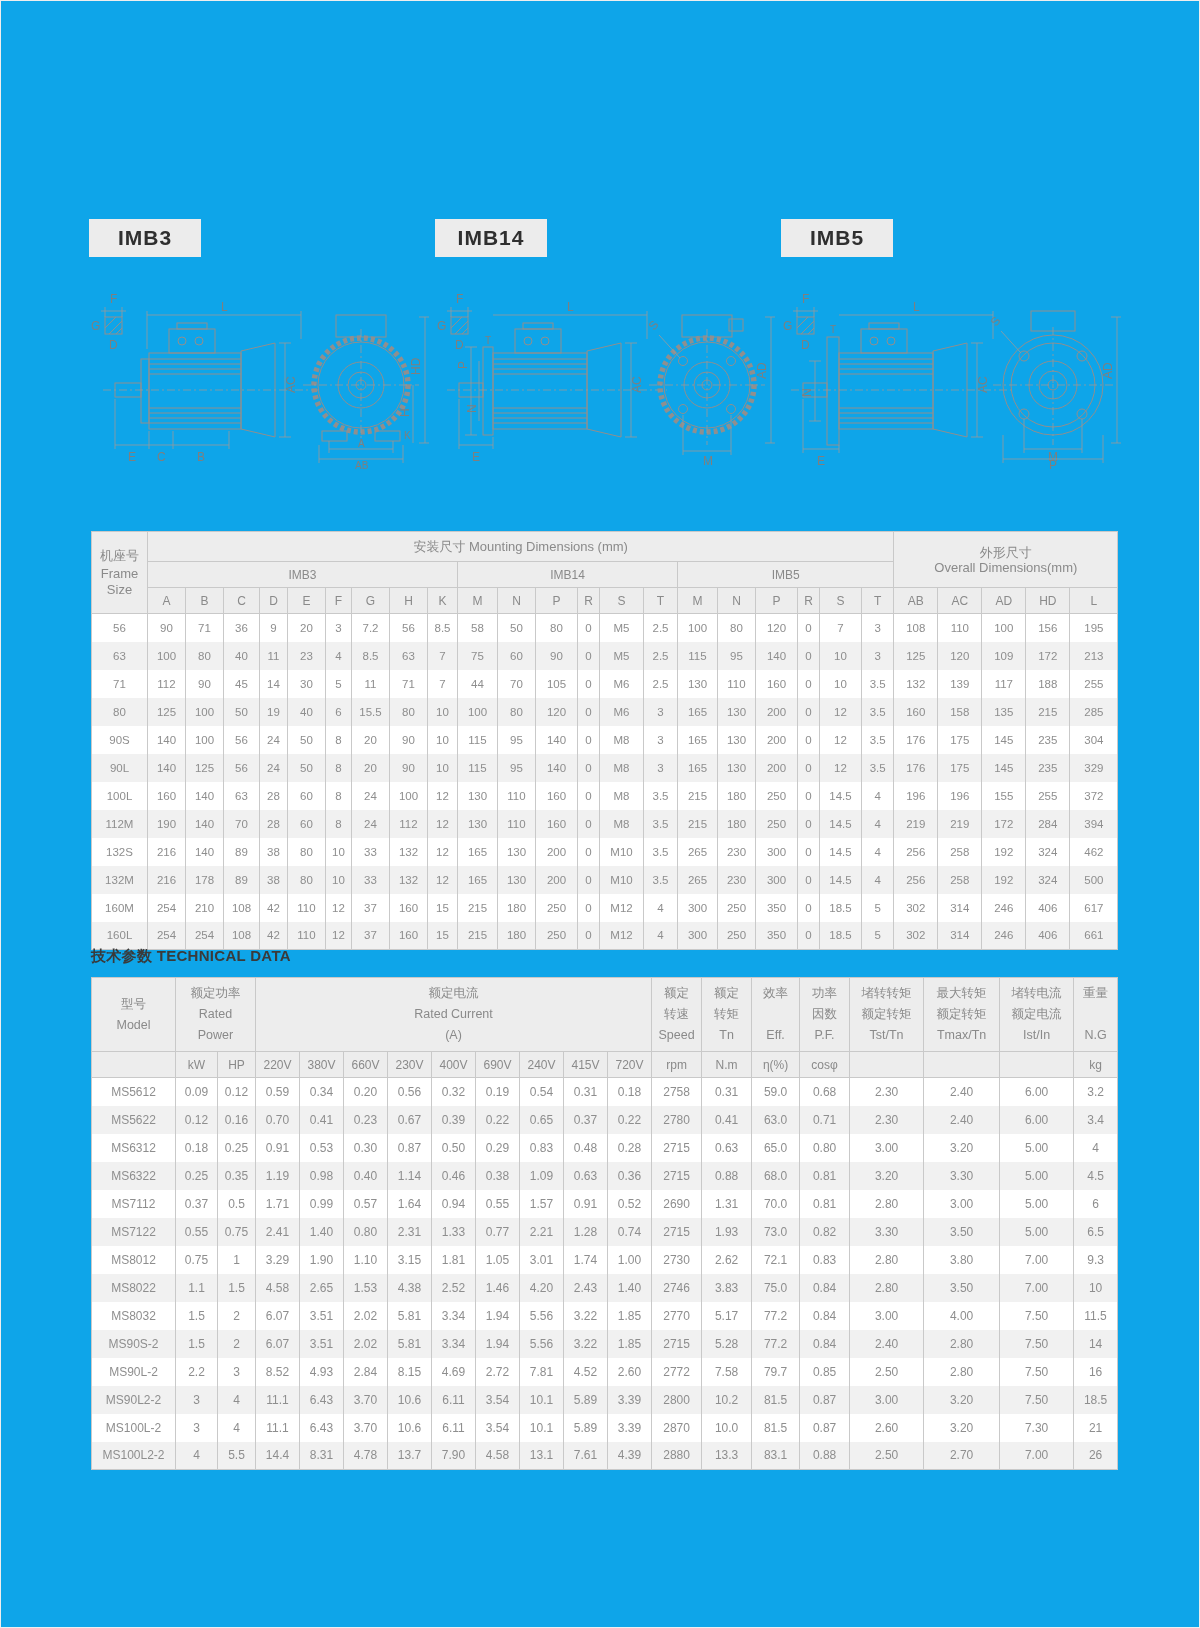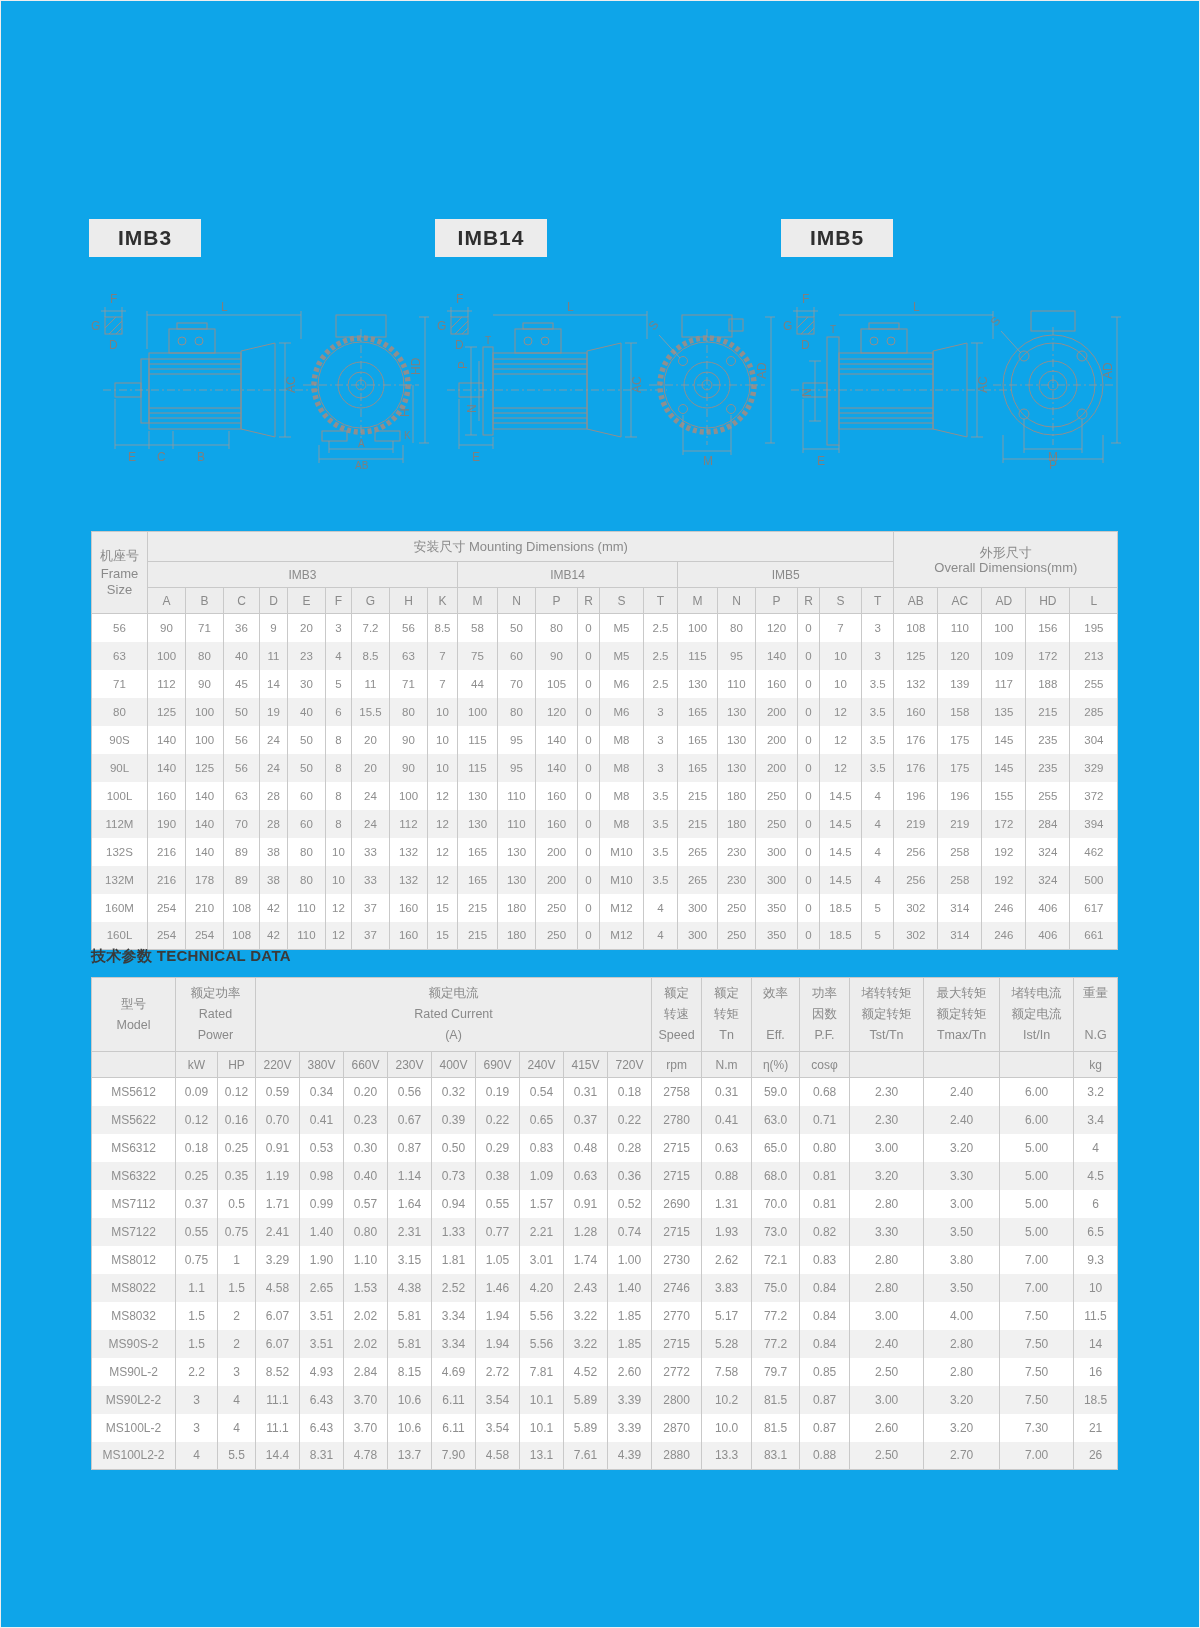--- a/index.html
+++ b/index.html
@@ -823,21 +823,21 @@
           <td>4</td>
         </tr>
         <tr class="alt">
           <td>MS6322</td>
           <td>0.25</td>
           <td>0.35</td>
           <td>1.19</td>
           <td>0.98</td>
           <td>0.40</td>
           <td>1.14</td>
-          <td>0.73</td>
+          <td>0.46</td>
           <td>0.38</td>
           <td>1.09</td>
           <td>0.63</td>
           <td>0.36</td>
           <td>2715</td>
           <td>0.88</td>
           <td>68.0</td>
           <td>0.81</td>
           <td>3.20</td>
           <td>3.30</td>

